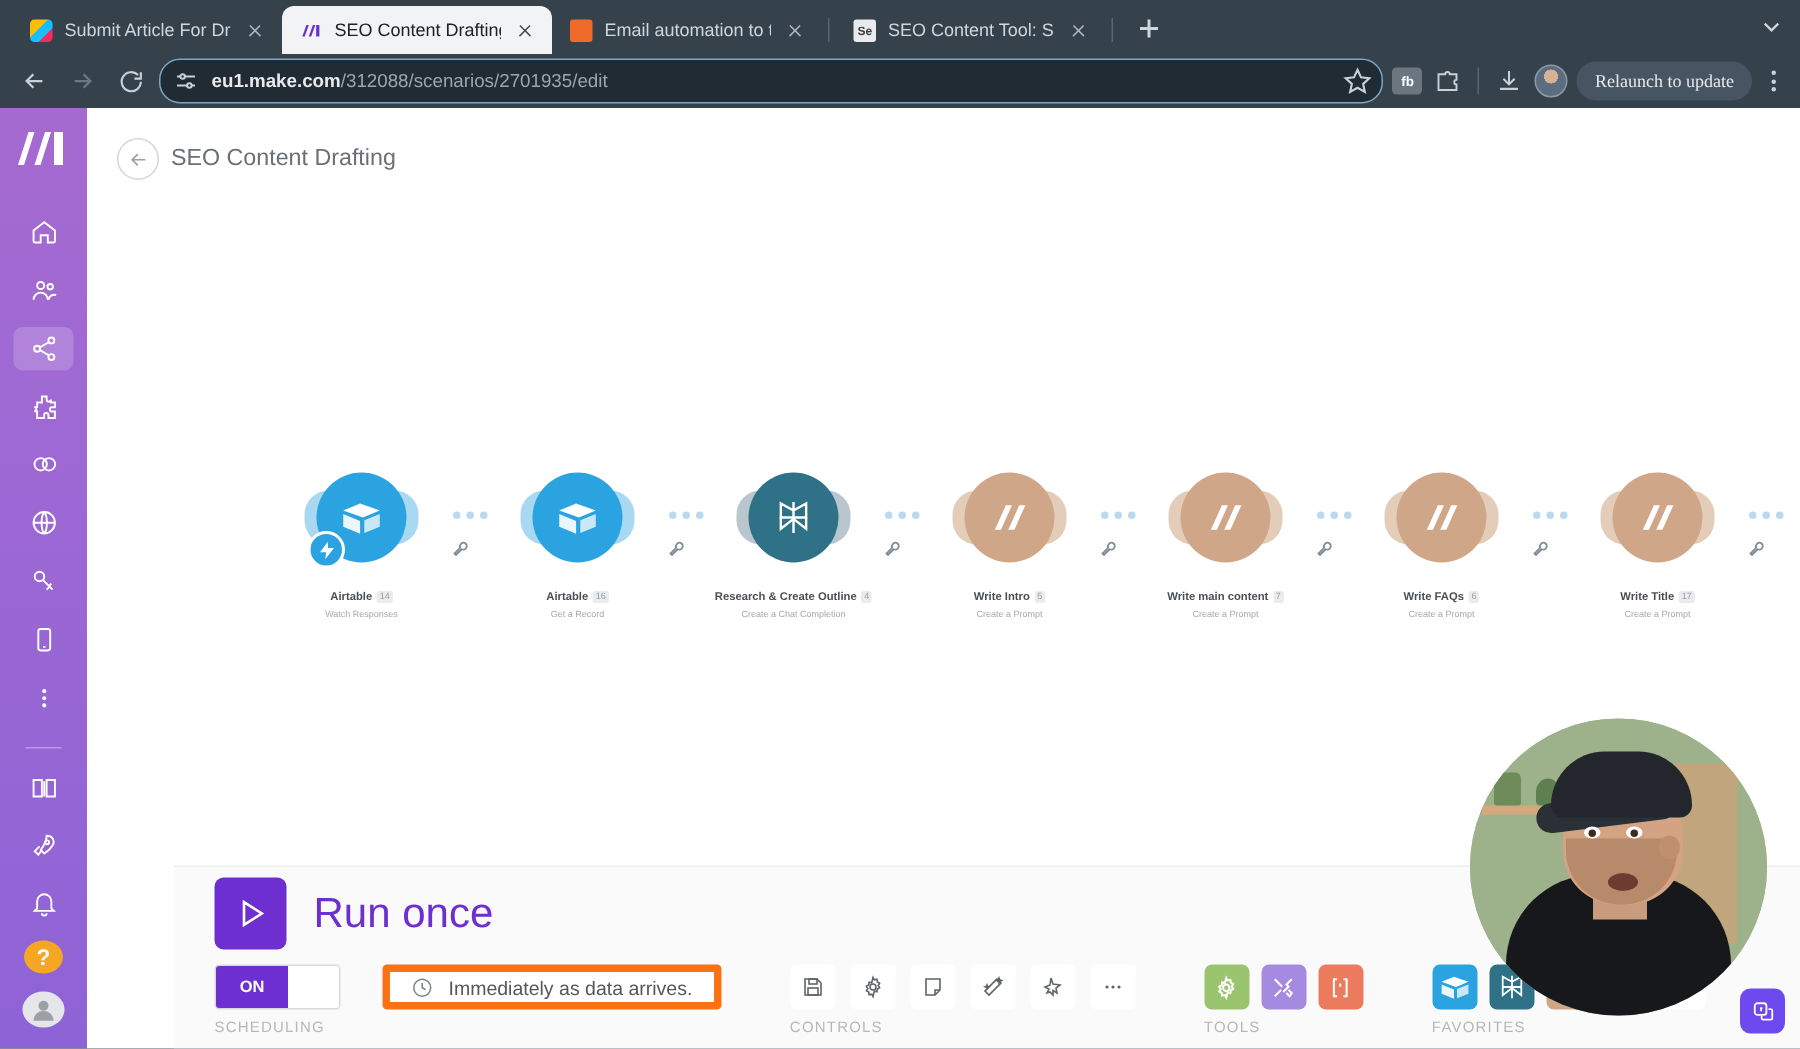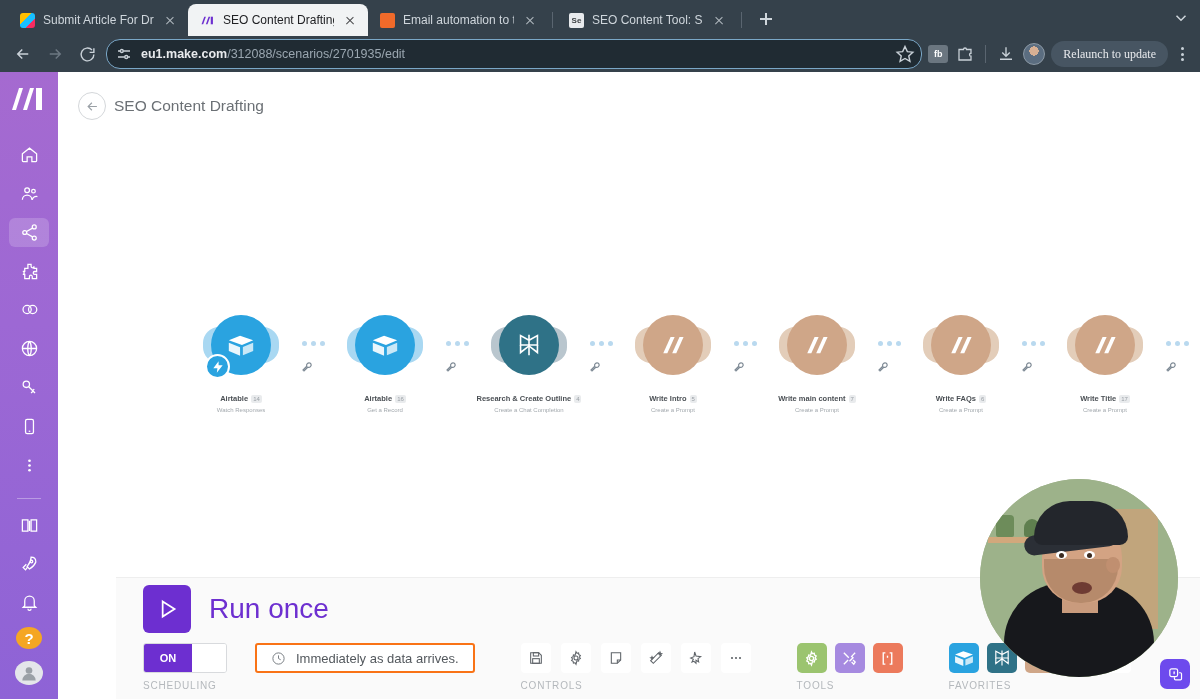--- a/index.html
+++ b/index.html
@@ -191,21 +191,21 @@
   .toggle {
     width: 84px; height: 30px; border: 1px solid #d8dadd; border-radius: 3px;
     display: flex; overflow: hidden; background: #fff;
   }
   .toggle .on {
     background: #6d2fd0; color: #fff; font-size: 11px; font-weight: bold;
     width: 48px; display: flex; align-items: center; justify-content: center;
   }
   .toggle .off { flex: 1; background: #fff; }
   .sched-box {
-    height: 30px; background: #fff; border: 2px solid #f97316; border-radius: 3px;
+    height: 30px; background: #fff; border: 5px solid #f97316; border-radius: 3px;
     display: flex; align-items: center; gap: 10px; padding: 0 14px; margin-left: 20px;
   }
   .sched-box span { font-size: 13px; color: #53585d; }
   .ctrl-btn {
     width: 30px; height: 30px; border-radius: 4px; background: #fff;
     display: flex; align-items: center; justify-content: center; color: #5f6469;
   }
   .tool-btn {
     width: 30px; height: 30px; border-radius: 5px;
     display: flex; align-items: center; justify-content: center; color: #fff;

